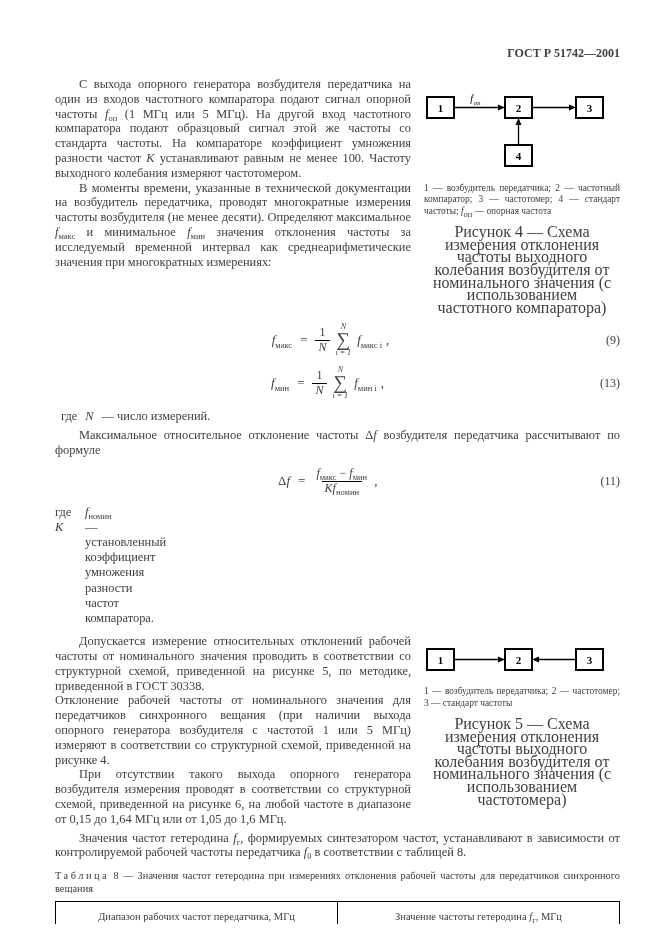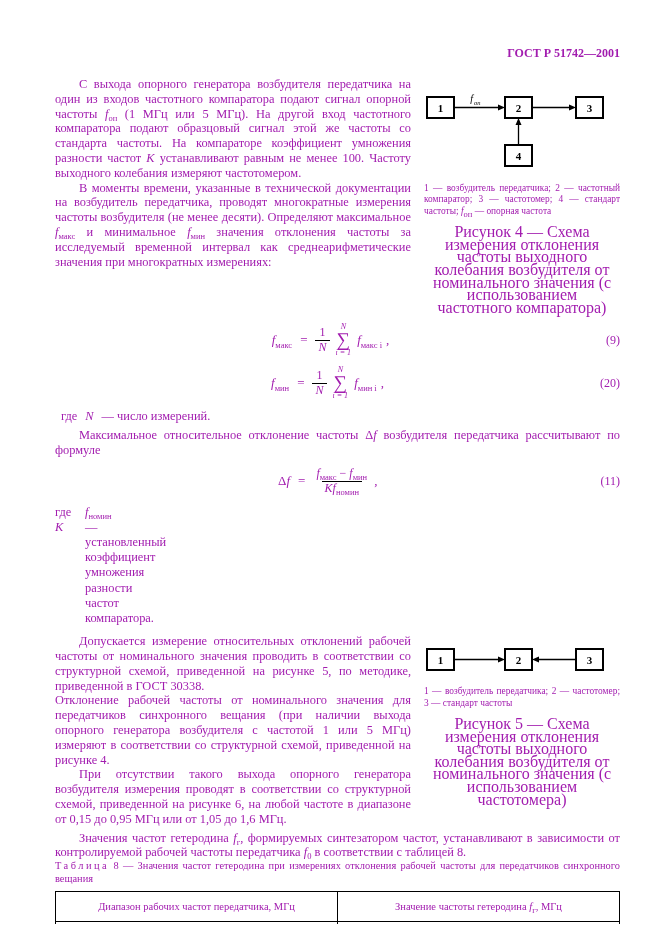--- a/index.html
+++ b/index.html
@@ -1,18 +1,18 @@
 <!DOCTYPE html>
 <html><head>
 <meta charset="utf-8">
 <style>
   * { margin:0; padding:0; box-sizing:border-box; }
   html,body { background:#ffffff; }
   .page {
-    width:661px; height:924px; background:#ffffff; color:#a21caf;
+    width:661px; height:924px; background:#ffffff; color:#404040;
     font-family:"Liberation Serif", serif;
     padding:46px 41px 0 55px; position:relative; overflow:hidden;
   }
   .doc-num { text-align:right; font-weight:bold; font-size:12px; margin-bottom:16px; }
   .para { font-size:12.4px; line-height:14.8px; text-align:justify; }
   .ind { text-indent:24px; }
   .it { font-style:italic; }
   sub { font-size:8.5px; line-height:0; }
 
   .cols { display:flex; margin-bottom:4px; }
@@ -39,21 +39,21 @@
   .mx { padding:0 3px; }
   .sum { display:inline-flex; flex-direction:column; align-items:center; line-height:1; margin:0 4px; }
   .sum .lim { font-size:8px; font-style:italic; }
   .sum .sigma { font-size:19px; line-height:0.95; }
 
   .where-line { font-size:12.4px; line-height:15px; padding-left:6px; margin:4px 0; }
   .where-line .w { margin-right:8px; }
   .where-line .v { margin-right:8px; }
   .where-grid { display:grid; grid-template-columns:30px 50px 1fr; font-size:12.4px; line-height:15.2px; margin:2px 0 8px 0; }
 
-  .tbl-caption { font-size:10.4px; line-height:12.6px; text-align:justify; }
+  .tbl-caption { font-size:10.4px; line-height:12.6px; margin-top:10px; text-align:justify; }
   .spaced { letter-spacing:2.5px; }
 
   table.tbl { border-collapse:collapse; width:100%; margin-top:6px; }
   .tbl th, .tbl td { border:1px solid #000; }
   .tbl th { font-weight:normal; font-size:10.5px; padding:9px 6px; text-align:center; }
   .tbl td { font-size:11.2px; padding:6px 6px; }
   .tbl td.rng { text-align:left; padding-left:26px; }
   .tbl td.val { text-align:center; width:50%; }
   .pre { white-space:pre-wrap; }
 
@@ -124,21 +124,21 @@
           <span class="den it">N</span>
         </span>
       <span class="sum">
           <span class="lim">N</span>
           <span class="sigma">∑</span>
           <span class="lim">i = 1</span>
         </span>
       <span><span class="it">f</span><sub>мин i</sub></span>
       <span>,</span>
     </div>
-    <span class="f-tag">(20)</span>
+    <span class="f-tag">(13)</span>
   </div>
 
   <p class="where-line"><span class="w">где</span><span class="v it">N</span><span>— число измерений.</span></p>
 
   <p class="para ind"><span>Максимальное относительное отклонение частоты </span><span>Δ</span><span class="it">f</span><span> возбудителя передатчика рассчитывают по формуле</span></p>
 
   <div class="formula-line">
     <div class="f-body">
       <span><span>Δ</span><span class="it">f</span></span>
       <span class="f-eq">=</span>
@@ -156,21 +156,21 @@
     <span><span class="it">f</span><sub>номин</sub></span>
     <span></span>
     <span class="it">K</span>
     <span>— установленный коэффициент умножения разности частот компаратора.</span>
   </div>
 
   <div class="cols">
     <div class="col-main">
       <p class="para ind">Допускается измерение относительных отклонений рабочей частоты от номинального значения проводить в соответствии со структурной схемой, приведенной на рисунке 5, по методике, приведенной в ГОСТ 30338.</p>
       <p class="para">Отклонение рабочей частоты от номинального значения для передатчиков синхронного вещания (при наличии выхода опорного генератора возбудителя с частотой 1 или 5 МГц) измеряют в соответствии со структурной схемой, приведенной на рисунке 4.</p>
-      <p class="para ind">При отсутствии такого выхода опорного генератора возбудителя измерения проводят в соответствии со структурной схемой, приведенной на рисунке 6, на любой частоте в диапазоне от 0,15 до 0,95 МГц или от 1,05 до 1,6 МГц.</p>
+      <p class="para ind">При отсутствии такого выхода опорного генератора возбудителя измерения проводят в соответствии со структурной схемой, приведенной на рисунке 6, на любой частоте в диапазоне от 0,15 до 1,64 МГц или от 1,05 до 1,6 МГц.</p>
     </div>
 
     <div class="col-fig">
       <svg class="diagram" width="196" height="42" viewBox="0 0 196 42">
         <rect class="dbox" x="3" y="9" width="27" height="21"></rect>
         <rect class="dbox" x="81" y="9" width="27" height="21"></rect>
         <rect class="dbox" x="152" y="9" width="27" height="21"></rect>
         <line class="dline" x1="30" y1="19.5" x2="75" y2="19.5"></line>
         <polygon class="darrow" points="81,19.5 74,16.5 74,22.5"></polygon>
         <line class="dline" x1="152" y1="19.5" x2="114" y2="19.5"></line>

